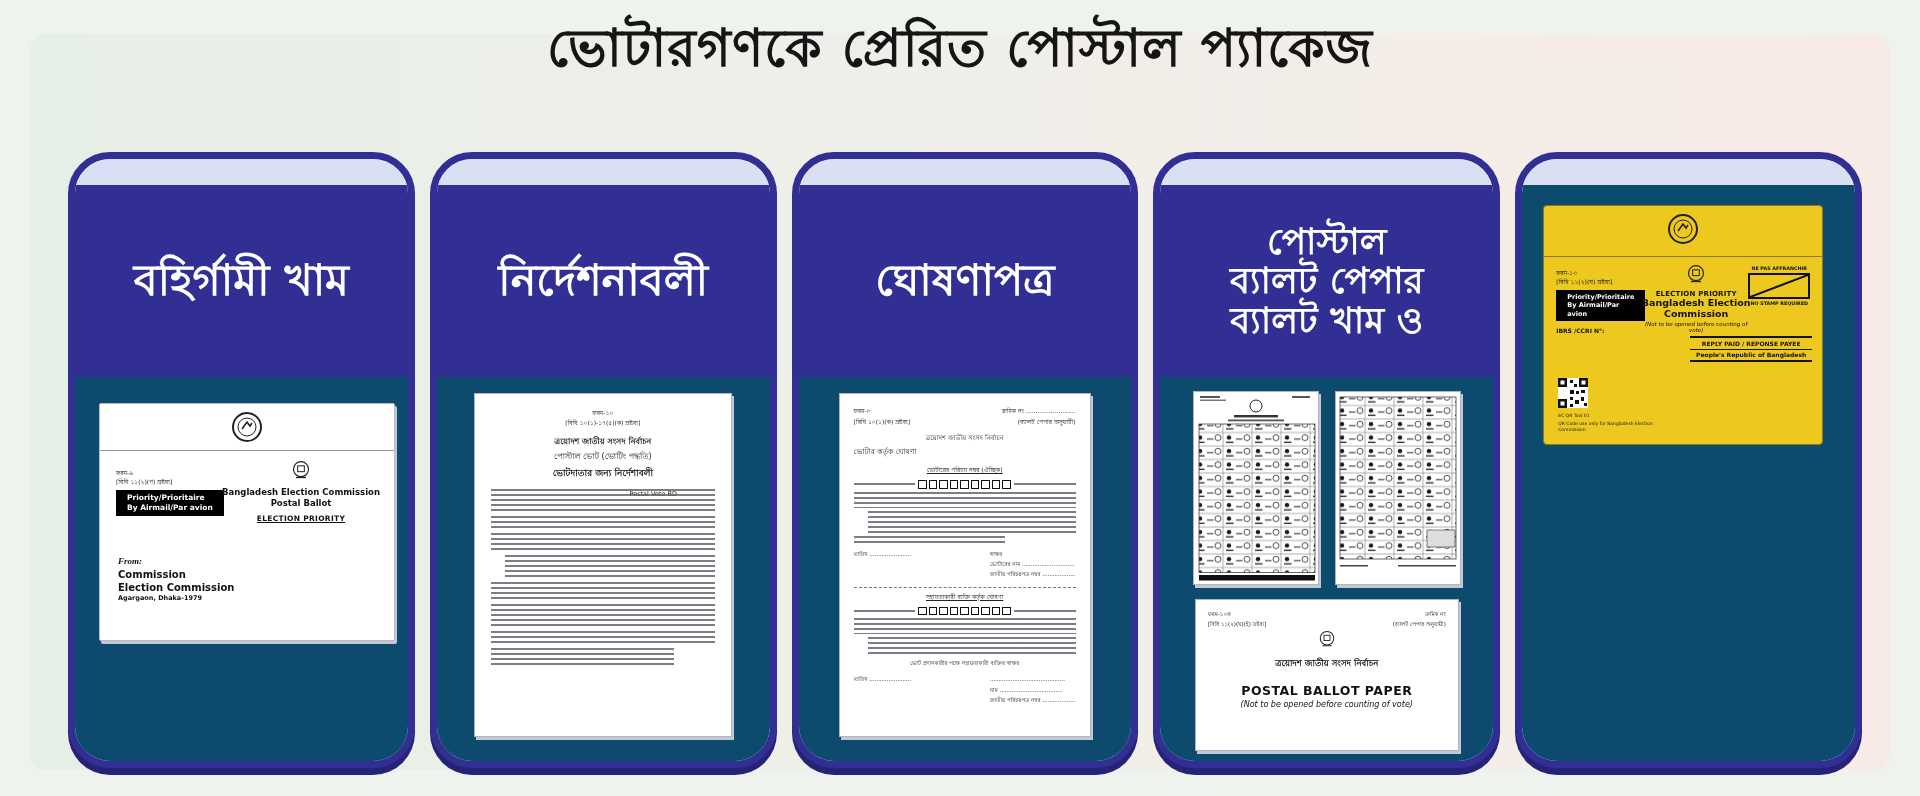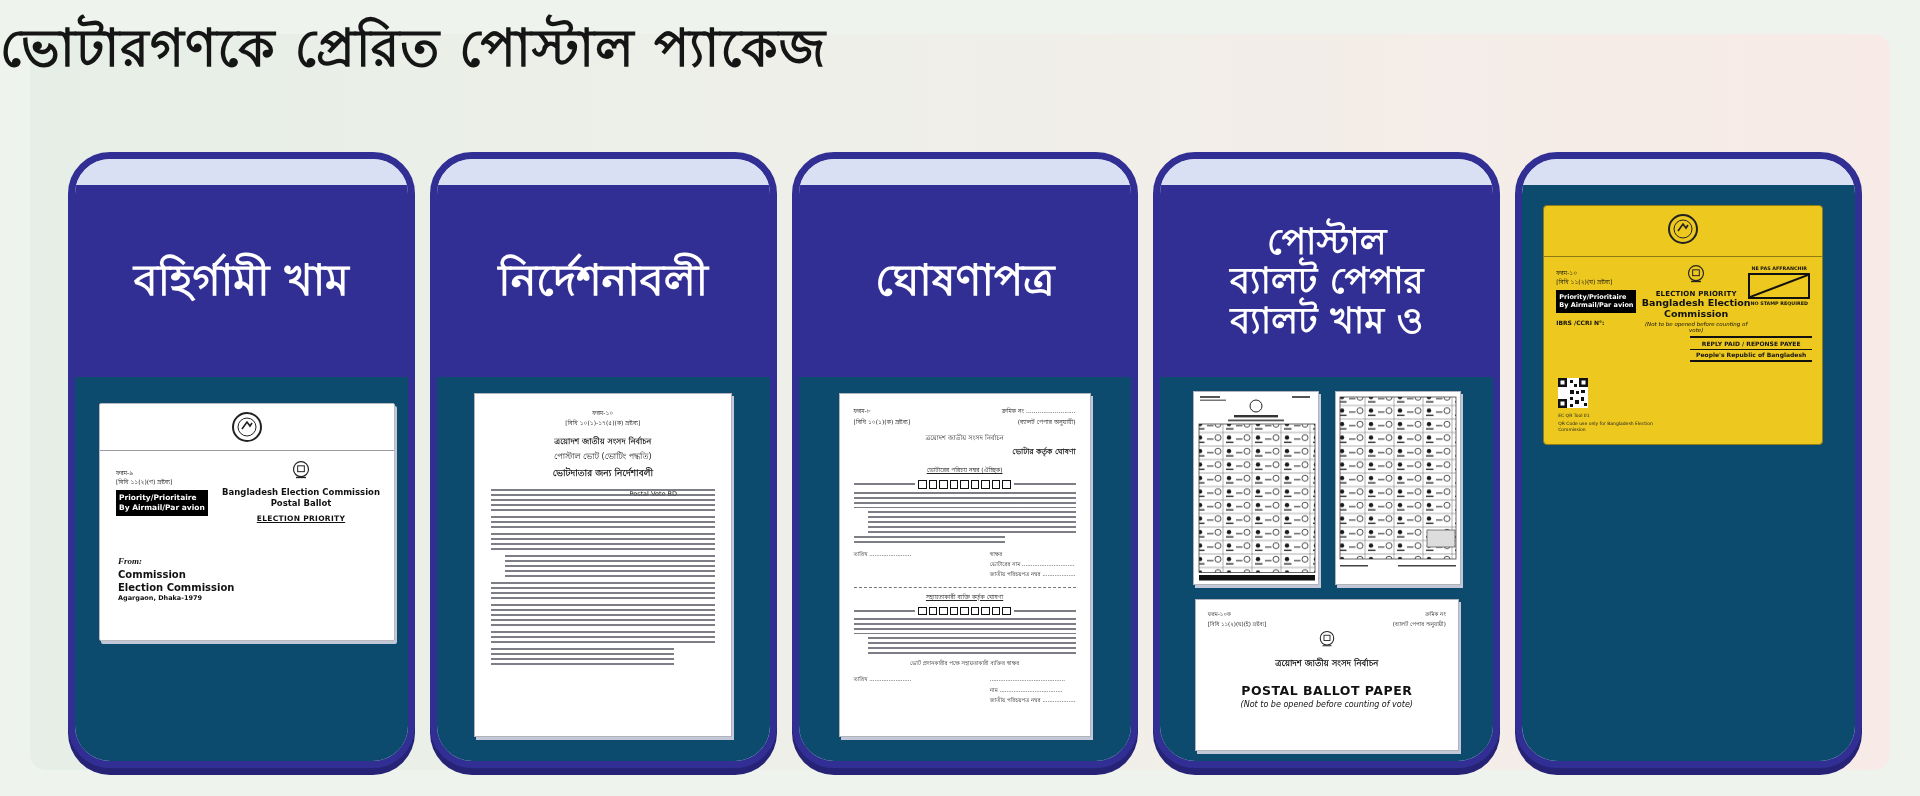--- a/index.html
+++ b/index.html
@@ -1,20 +1,20 @@
 <!DOCTYPE html>
 <html><head>
 <meta charset="utf-8">
 <style>
   html,body{margin:0;padding:0;}
   body{font-family:"DejaVu Sans","Liberation Sans",sans-serif;}
   .stage{position:relative;width:1920px;height:796px;background:#eff3ee;overflow:hidden;}
   .panel{position:absolute;left:30px;top:34px;width:1860px;height:736px;border-radius:16px;
          background:linear-gradient(90deg,#e6efe7 0%,#efefe9 45%,#f8ebe7 100%);}
-  .title{position:absolute;top:8px;left:0;width:100%;margin:0;text-align:left;
+  .title{position:absolute;top:8px;left:0;width:100%;margin:0;text-align:center;
          font-size:52px;font-weight:bold;color:#151515;letter-spacing:1px;}
   .cards{position:absolute;left:68px;top:152px;width:1794px;height:616px;display:flex;gap:15px;}
   .card{position:relative;flex:1;border:7px solid #312e94;border-radius:42px;background:#d9e0f3;
         box-shadow:0 7px 0 #262377;overflow:hidden;display:flex;flex-direction:column;}
   .card-top{height:26px;background:#d9e0f3;}
   .card-head{height:192px;background:#312e94;color:#fff;display:flex;flex-direction:column;
              align-items:center;justify-content:center;text-align:center;font-weight:bold;
              font-size:43px;line-height:1.1;padding:0 6px;}
   .card-head.small{font-size:36px;}
   .card-body{position:relative;flex:1;background:#0c4a6e;}
@@ -29,42 +29,42 @@
   .fl-grow{flex:1;height:1.6px;background:#5d5d68;opacity:.8;}
 
   
   .env1{position:absolute;left:24px;top:26px;width:294px;height:236px;background:#fff;
         border:1px solid #b9b9bf;border-radius:2px;box-shadow:2px 3px 0 #c3c8d9;}
   .flap{position:absolute;left:0;top:0;right:0;height:46px;border-bottom:1px solid #9a9aa0;
         border-radius:16px 16px 0 0;}
   .seal{position:absolute;left:50%;top:7px;transform:translateX(-50%);width:32px;height:32px;}
   .env1-left{position:absolute;left:16px;top:64px;width:118px;font-size:6px;color:#111;text-align:left;line-height:1.5;}
   .prio{display:inline-block;background:#000;color:#fff;font-weight:bold;font-size:7.5px;
-        padding:3px 3px;margin-top:4px;line-height:1.3;text-align:left;}
+        padding:3px 11px;margin-top:4px;line-height:1.3;text-align:left;}
   .env1-center{position:absolute;left:118px;top:56px;width:166px;text-align:center;color:#111;}
   .org1{font-size:8.5px;font-weight:bold;margin-top:3px;line-height:1.25;}
   .ep{font-size:7.5px;font-weight:bold;text-decoration:underline;margin-top:6px;letter-spacing:.3px;}
   .env1-from{position:absolute;left:18px;top:152px;font-size:10px;font-weight:bold;color:#111;line-height:1.3;text-align:left;}
   .from-label{font-style:italic;font-size:9px;font-family:Liberation Serif, serif;}
   .from-small{font-size:6.5px;}
 
   
   .doc2{left:37px;top:16px;width:258px;height:344px;padding:14px 16px;text-align:center;color:#222;}
   .tiny{font-size:6px;line-height:1.6;}
   .h-bn1{font-size:8px;font-weight:bold;margin-top:8px;}
   .h-bn2{font-size:8px;margin-top:2px;}
   .h-bn3{font-size:9px;font-weight:bold;margin:3px 0 8px;}
   .pararea{text-align:center;position:relative;}
   .pvbd{position:absolute;right:16%;top:1px;background:#fff;padding:0 2px;font-size:6.5px;color:#111;}
 
   .doc3{left:40px;top:16px;width:252px;height:344px;padding:12px 14px;color:#222;font-size:6px;text-align:left;}
   .row-between{display:flex;justify-content:space-between;align-items:flex-start;}
   .r{text-align:right;}
   .d3h1{font-size:6.5px;text-align:center;margin-top:5px;}
-  .d3h2{font-size:7.5px;font-weight:bold;text-align:right;margin-top:2px;}
+  .d3h2{font-size:7.5px;font-weight:normal;text-align:left;margin-top:2px;}
   .d3sub{font-size:6px;text-decoration:underline;text-align:center;margin:7px 0 4px;}
   .cbline{display:flex;align-items:center;gap:3px;margin:2px 0;}
   .cbrow{display:flex;gap:2px;}
   .cbx{width:8.5px;height:8.5px;border:1.2px solid #111;background:#fff;box-sizing:border-box;}
   .sigrow{display:flex;justify-content:space-between;margin-top:6px;font-size:5.5px;line-height:1.9;}
   .dashsep{border:0;border-top:1px dashed #777;margin:7px 0 4px;}
   .cnote{text-align:center;font-size:5.5px;margin-top:5px;}
 
   
   .ballots{position:absolute;left:0;right:0;top:14px;display:flex;gap:16px;justify-content:center;}

